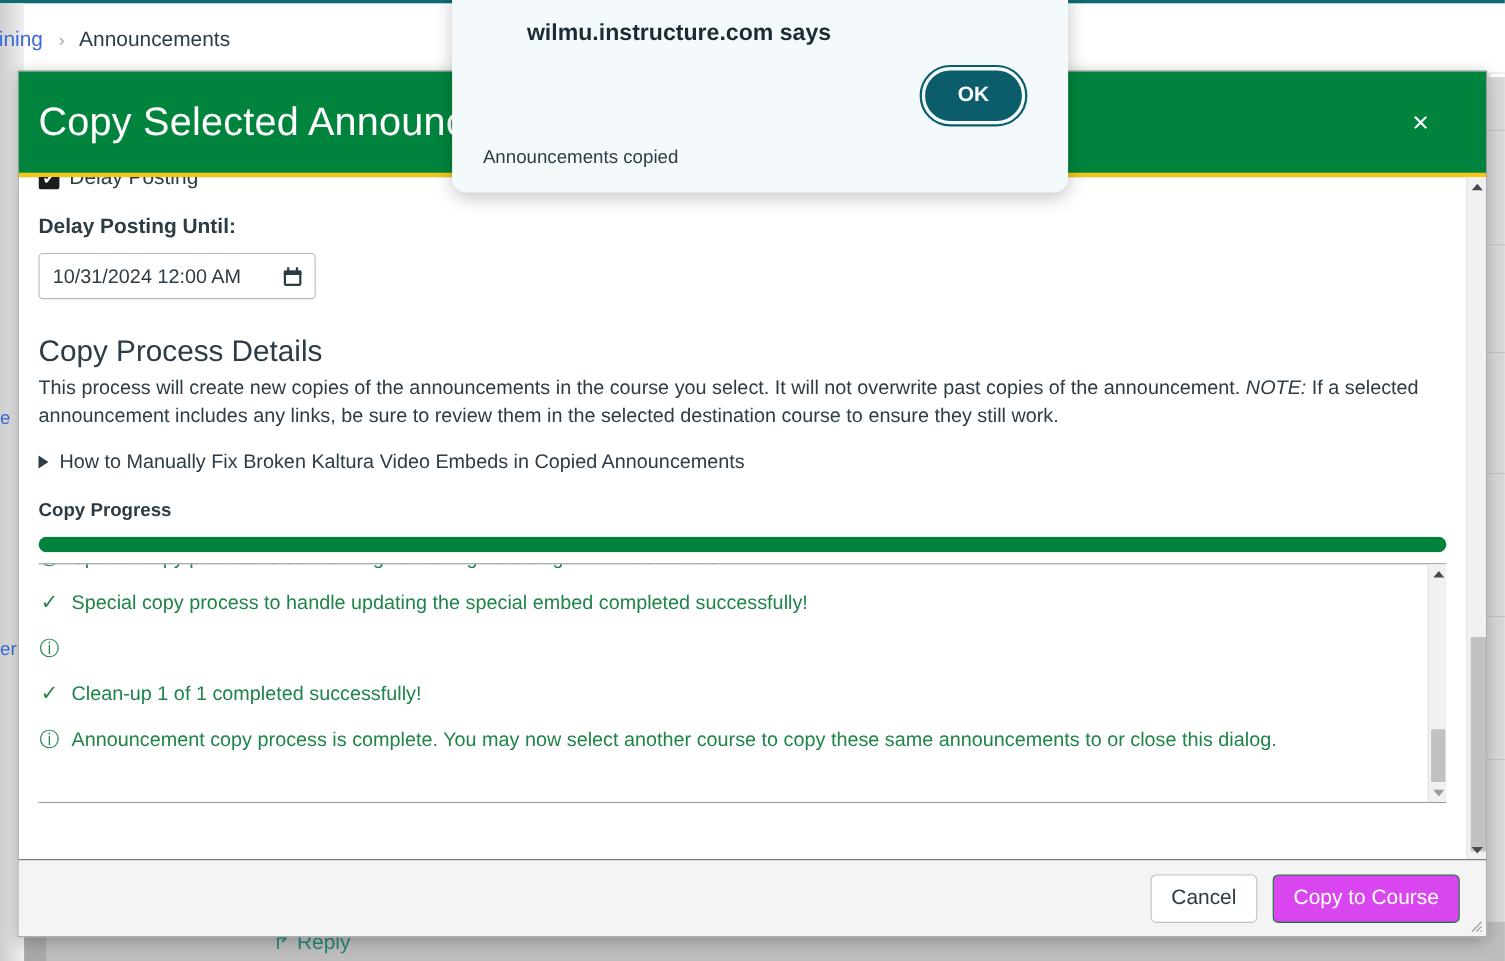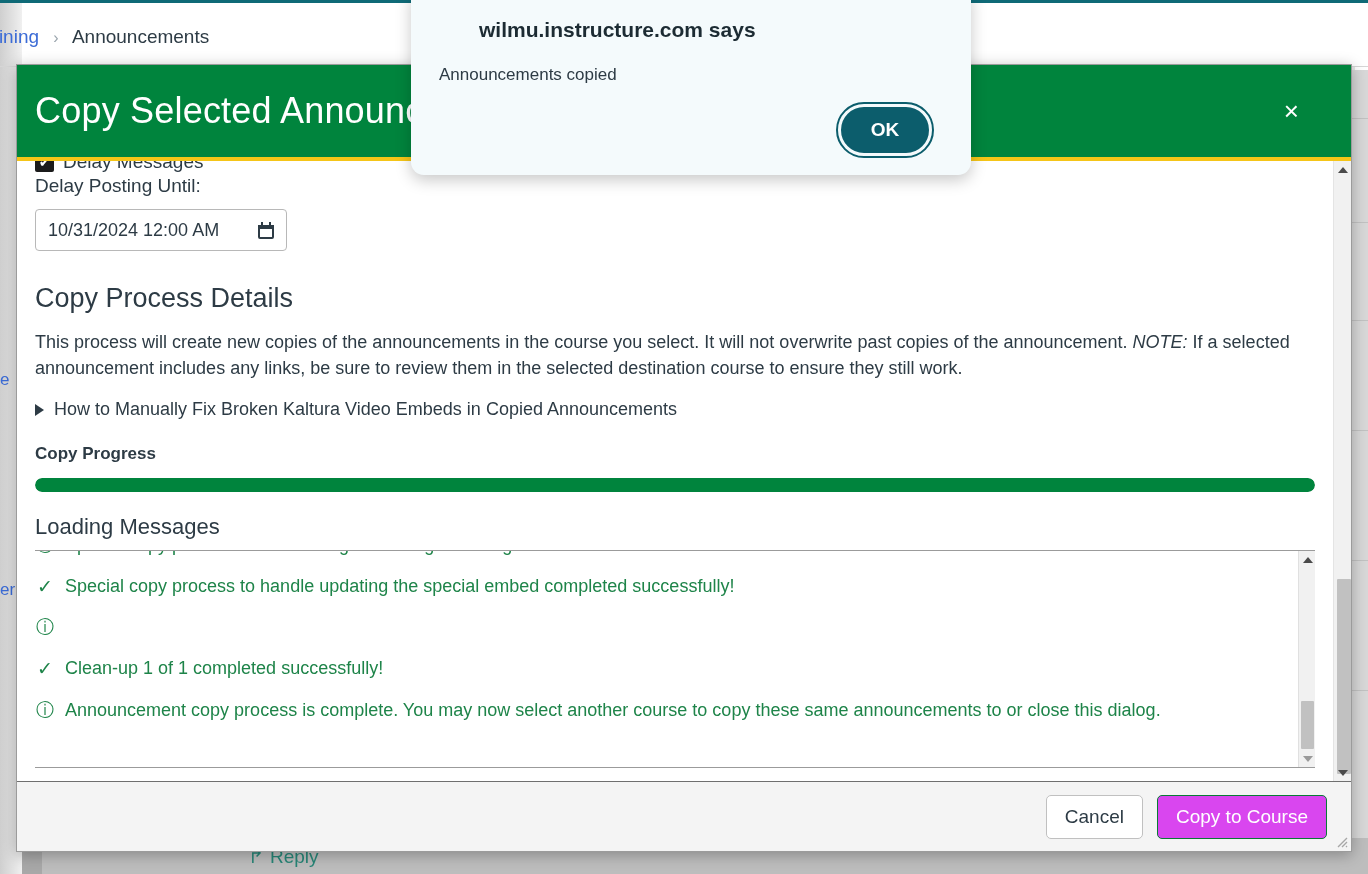--- a/index.html
+++ b/index.html
@@ -113,21 +113,21 @@
   }
   .cb-box {
     width: 19px; height: 19px; background: #1b1b1b;
     display: inline-flex; align-items: center; justify-content: center;
     color: #ffffff; font-size: 14px; line-height: 1; border-radius: 2px;
     flex: none;
   }
   .cb-label { font-size: 19px; color: #2d3b45; }
 
   .field-label {
-    margin-top: 0; font-size: 19px; font-weight: normal; color: #2d3b45;
+    margin-top: 21px; font-size: 19px; font-weight: bold; color: #2d3b45;
   }
   .datetime-field {
     margin-top: 12px;
     width: 252px; height: 42px;
     border: 1px solid #b8b8b8; border-radius: 4px;
     background: #ffffff;
     display: flex; align-items: center; justify-content: space-between;
     padding: 0 12px;
     font-size: 18px; color: #2d3b45;
     font-family: "Liberation Sans", sans-serif;
@@ -142,21 +142,21 @@
     background: #2d3b45;
   }
   .cal-icon .cal-peg {
     position: absolute; top: 0; width: 2px; height: 4px; background: #2d3b45;
   }
 
   .section-heading {
     margin-top: 32px; font-size: 27px; font-weight: 400; color: #2d3b45;
   }
   .body-paragraph {
-    margin-top: 16px; font-size: 18px; line-height: 1.42; color: #2d3b45;
+    margin-top: 5px; font-size: 18px; line-height: 1.42; color: #2d3b45;
     max-width: 1262px;
   }
   .body-paragraph em { font-style: italic; }
 
   .disclosure-row {
     margin-top: 18px; display: flex; align-items: center; gap: 10px;
     font-size: 18px; color: #2d3b45; cursor: pointer;
   }
   .disclosure-tri {
     width: 0; height: 0; flex: none;
@@ -319,21 +319,21 @@
     <button id="modal-close">×</button>
   </div>
 
   <div id="modal-body-wrap">
     <div id="modal-body">
 
       <div class="checkbox-row">
         <span class="cb-box">
             <span>✔</span>
           </span>
-        <span class="cb-label">Delay Messages</span>
+        <span class="cb-label">Delay Posting</span>
       </div>
 
       <div class="field-label">Delay Posting Until:</div>
 
       <div class="datetime-field">
         <span>10/31/2024 12:00 AM</span>
         <span class="cal-icon">
           <span class="cal-body"></span>
           <span class="cal-top"></span>
           <span class="cal-peg" style="left:3px;"></span>
@@ -348,21 +348,20 @@
       <div class="disclosure-row">
         <span class="disclosure-tri"></span>
         <span>How to Manually Fix Broken Kaltura Video Embeds in Copied Announcements</span>
       </div>
 
       <div class="progress-label">Copy Progress</div>
       <div class="progress-track">
         <div class="progress-fill" id="progress-fill" style="width: 100%;"></div>
       </div>
 
-      <div class="log-heading">Loading Messages</div>
 
       <div class="log-panel">
         <div class="log-list" id="log-list">
             <div class="log-item">
               <span class="log-icon">ⓘ</span>
               <span>Special copy process is still running. Checking status again in 10 seconds...</span>
             </div>
             <div class="log-item">
               <span class="log-icon check">✓</span>
               <span>Special copy process to handle updating the special embed completed successfully!</span>
@@ -407,17 +406,17 @@
     <button class="btn btn-secondary">Cancel</button>
     <button class="btn btn-primary">Copy to Course</button>
     <svg class="resize-handle" viewBox="0 0 14 14">
       <path d="M13 4 L4 13 M13 8 L8 13 M13 12 L12 13" stroke="#6a6a6a" stroke-width="1.4" fill="none"></path>
     </svg>
   </div>
 </div>
 
 <div id="alert">
   <div id="alert-title">wilmu.instructure.com says</div>
-  <div id="alert-message">Announcements copied</div>
   <div id="alert-actions">
     <button id="alert-ok">OK</button>
   </div>
+  <div id="alert-message">Announcements copied</div>
 </div>
 
 </body></html>

